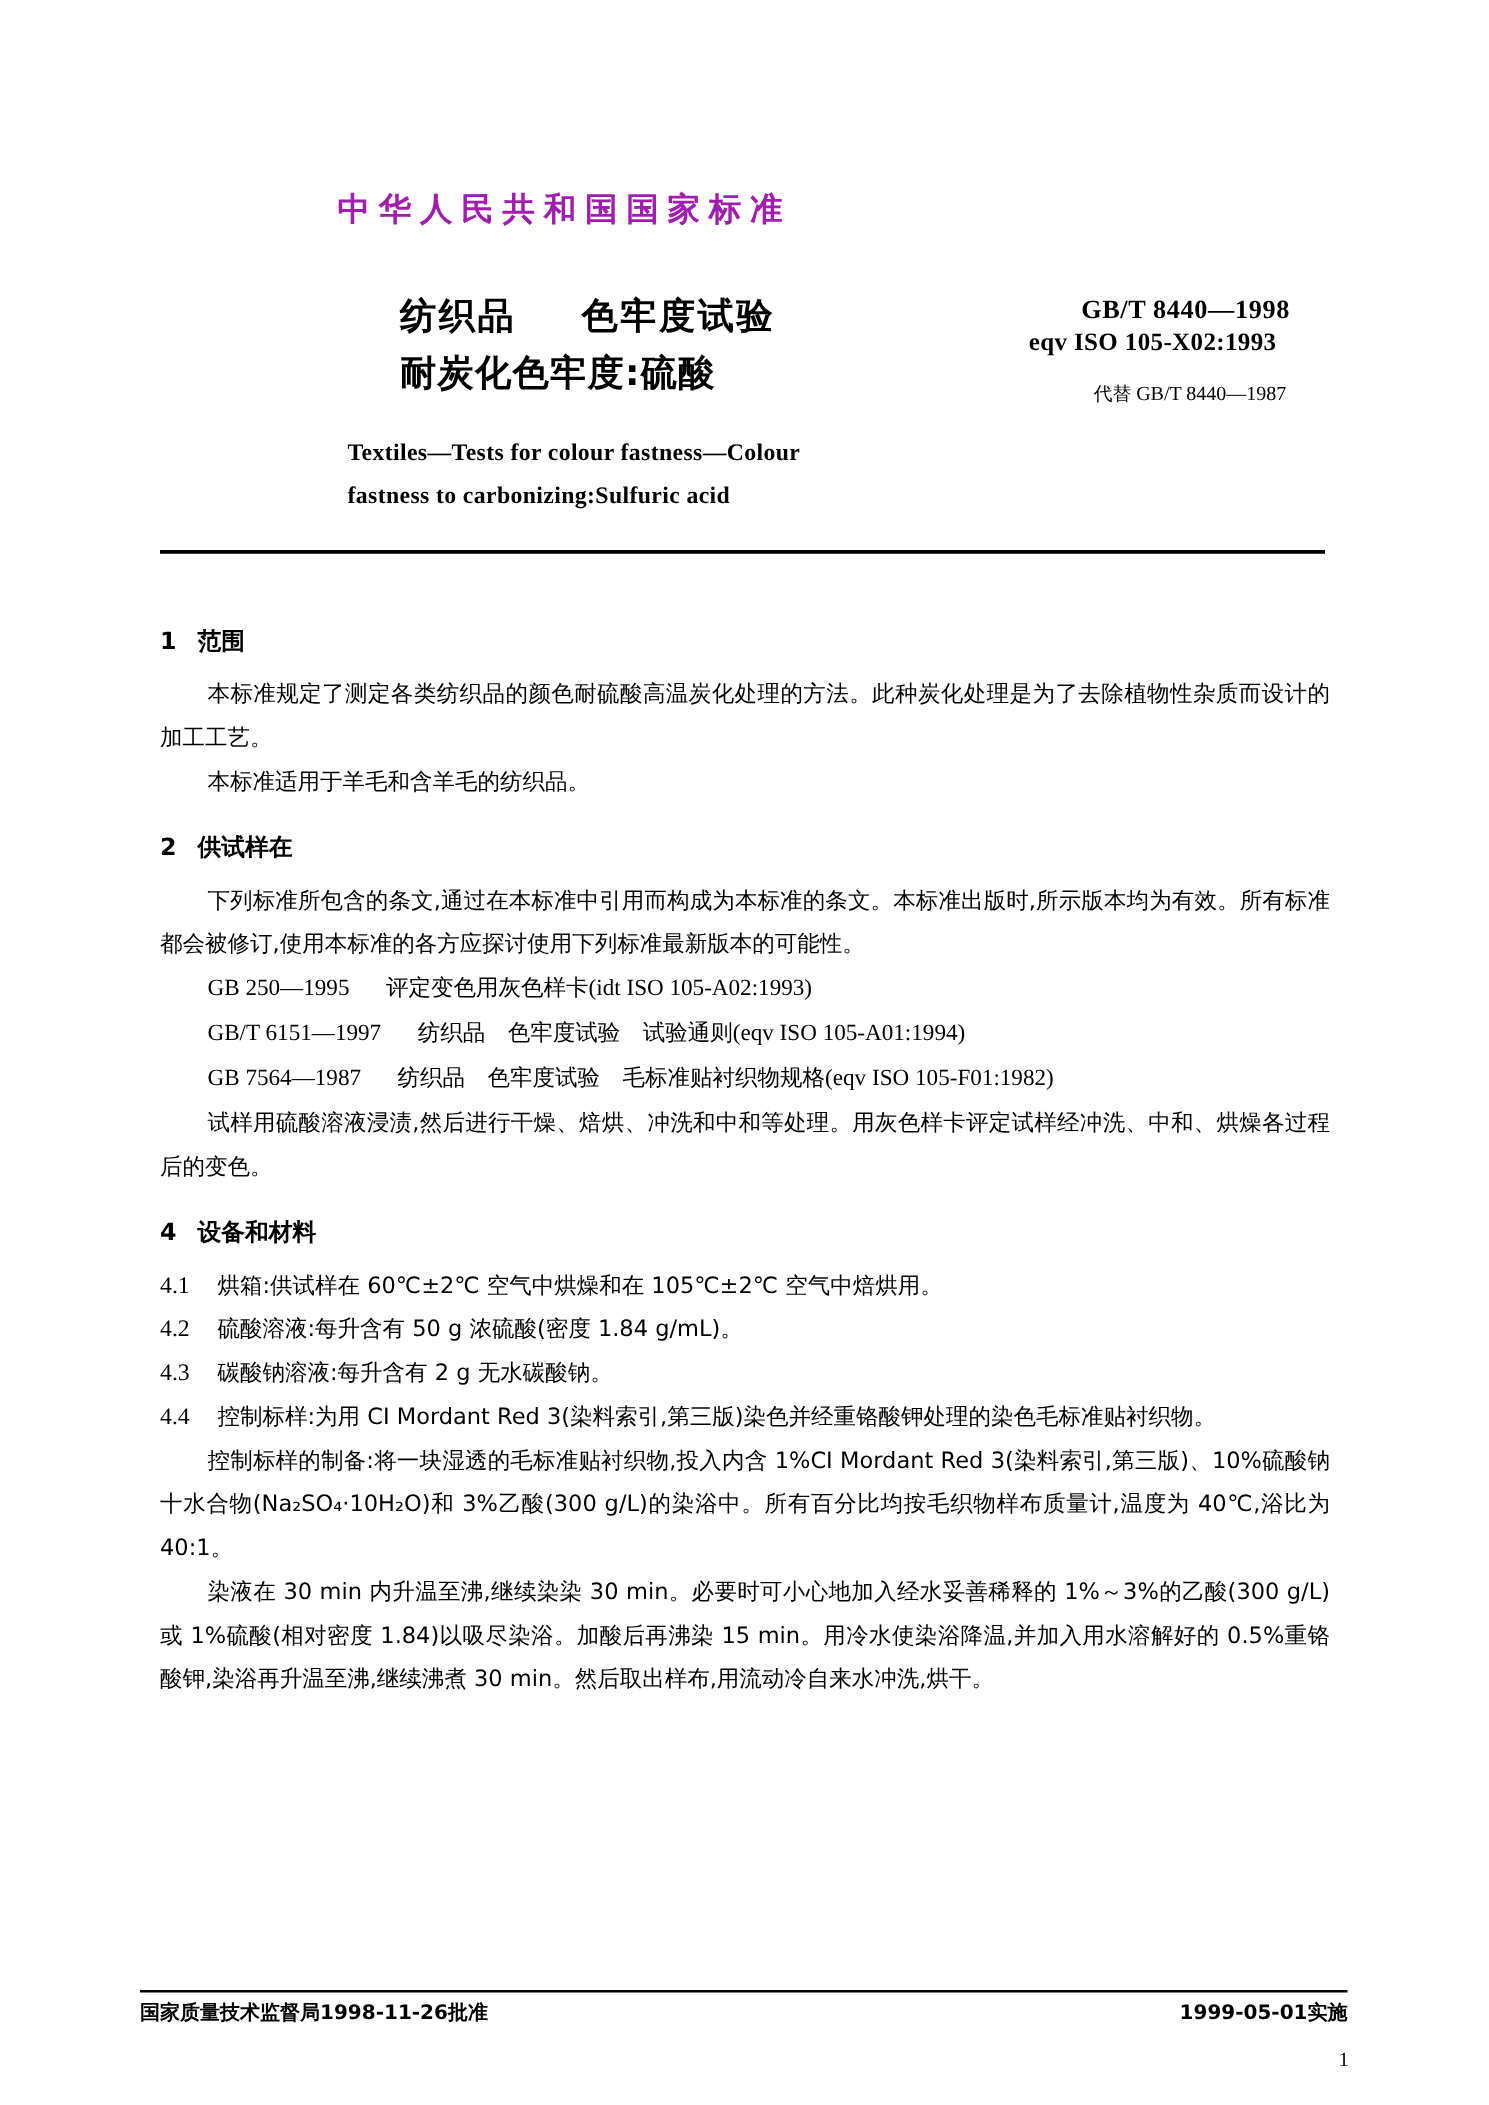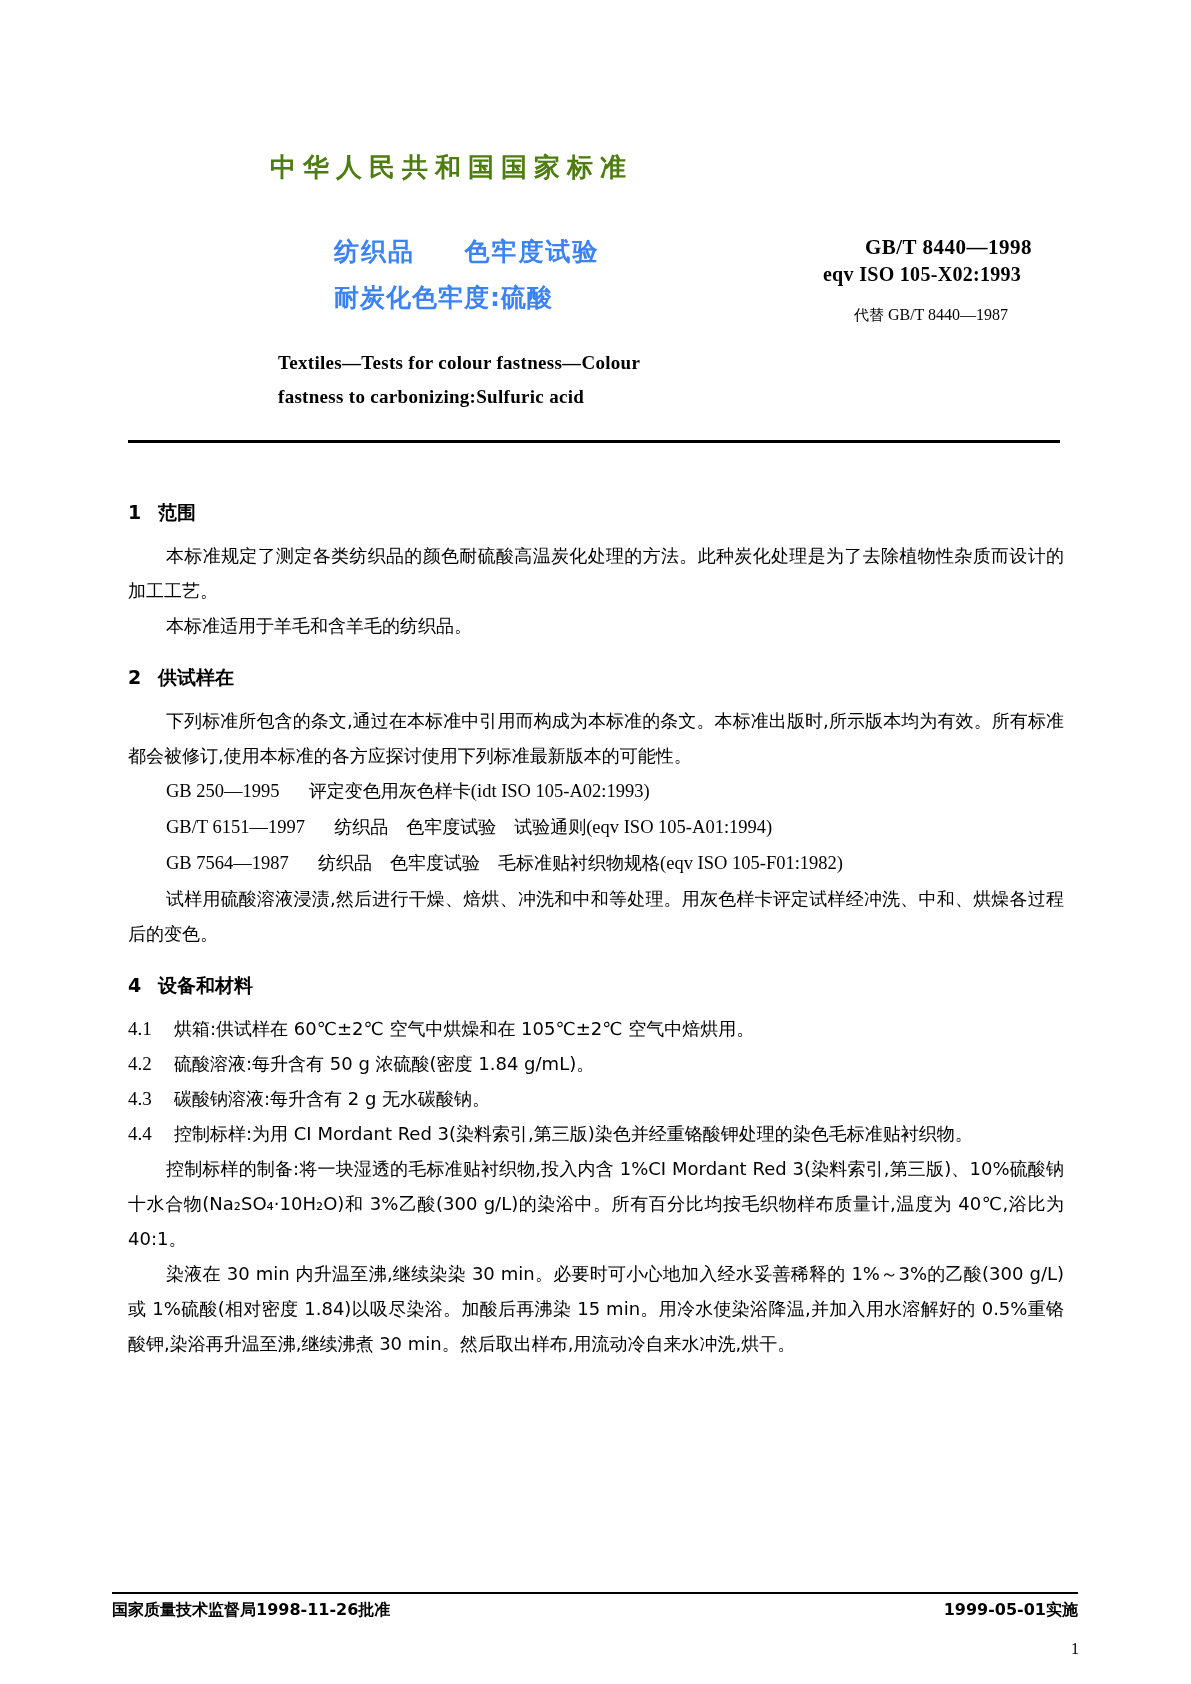--- a/index.html
+++ b/index.html
@@ -29,36 +29,36 @@
     left: 130px;
     top: 150px;
     width: 930px;
   }
   .nat-std-line {
     font-family: "DejaVu Sans", "Liberation Sans", sans-serif;
     font-size: 26px;
     font-weight: bold;
     letter-spacing: 7px;
     margin-left: 140px;
-    color: #4d7c0f;
+    color: #a21caf;
   }
   .title-row {
     position: relative;
     margin-top: 44px;
     min-height: 120px;
   }
   .title-cn {
     position: absolute;
-    left: 204px;
+    left: 190px;
     top: 0;
     font-family: "DejaVu Sans", "Liberation Sans", sans-serif;
     font-weight: bold;
-    font-size: 25px;
+    font-size: 29px;
     line-height: 46px;
-    color: #3b82f6;
+    color: #000000;
   }
   .title-cn .t1 { letter-spacing: 2px; }
   .title-cn .t2 { letter-spacing: 1px; }
   .gap-wide { display: inline-block; width: 28px; }
 
   .std-no {
     position: absolute;
     right: 28px;
     top: 6px;
     text-align: left;
@@ -74,21 +74,21 @@
   .std-no .l2 {
     font-size: 20px;
     font-weight: bold;
     letter-spacing: 0.3px;
     margin-top: 3px;
     white-space: nowrap;
   }
   .std-no .l3 {
     font-size: 16px;
     margin-top: 20px;
-    margin-left: 31px;
+    margin-left: 52px;
     white-space: nowrap;
   }
   .std-no .l3 .cnmark {
     font-family: "DejaVu Sans", "Liberation Sans", sans-serif;
     font-size: 15px;
   }
 
   .title-en {
     position: absolute;
     left: 148px;

